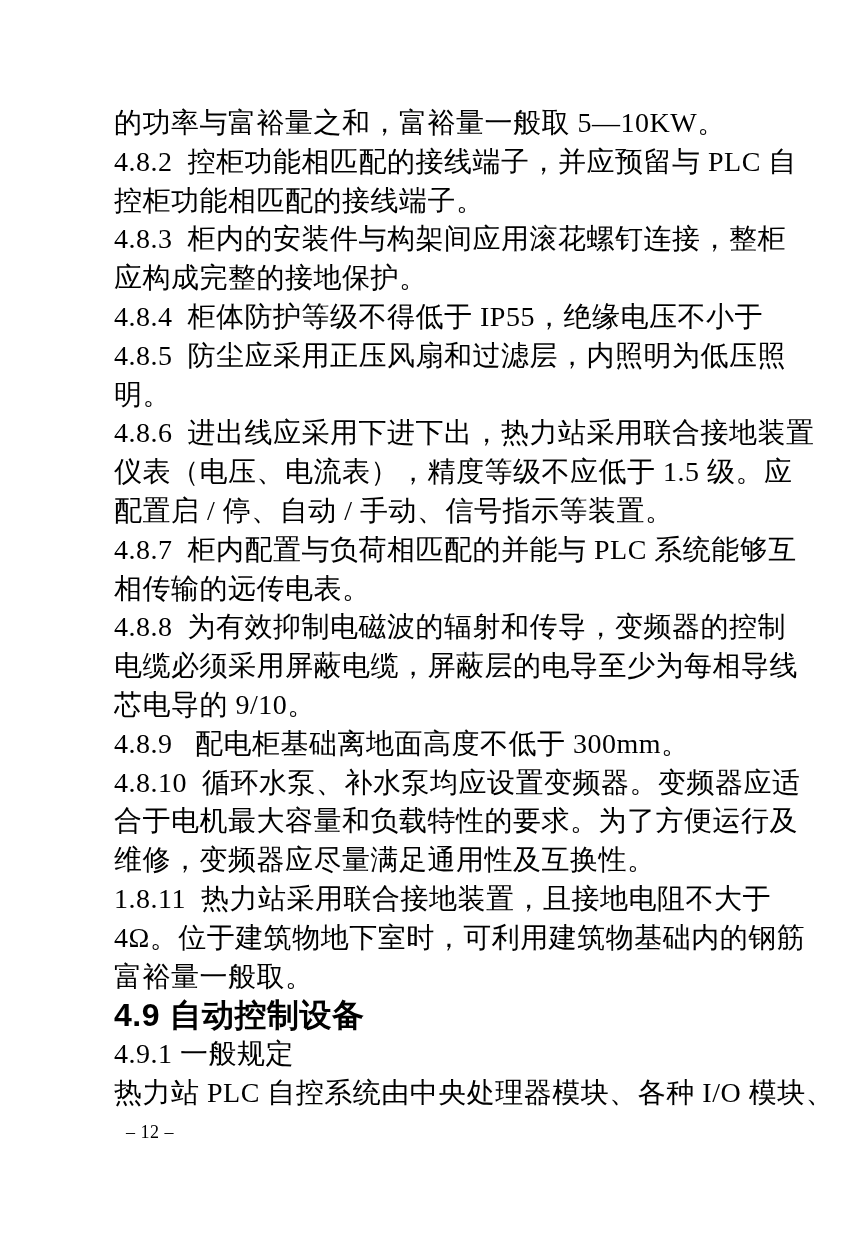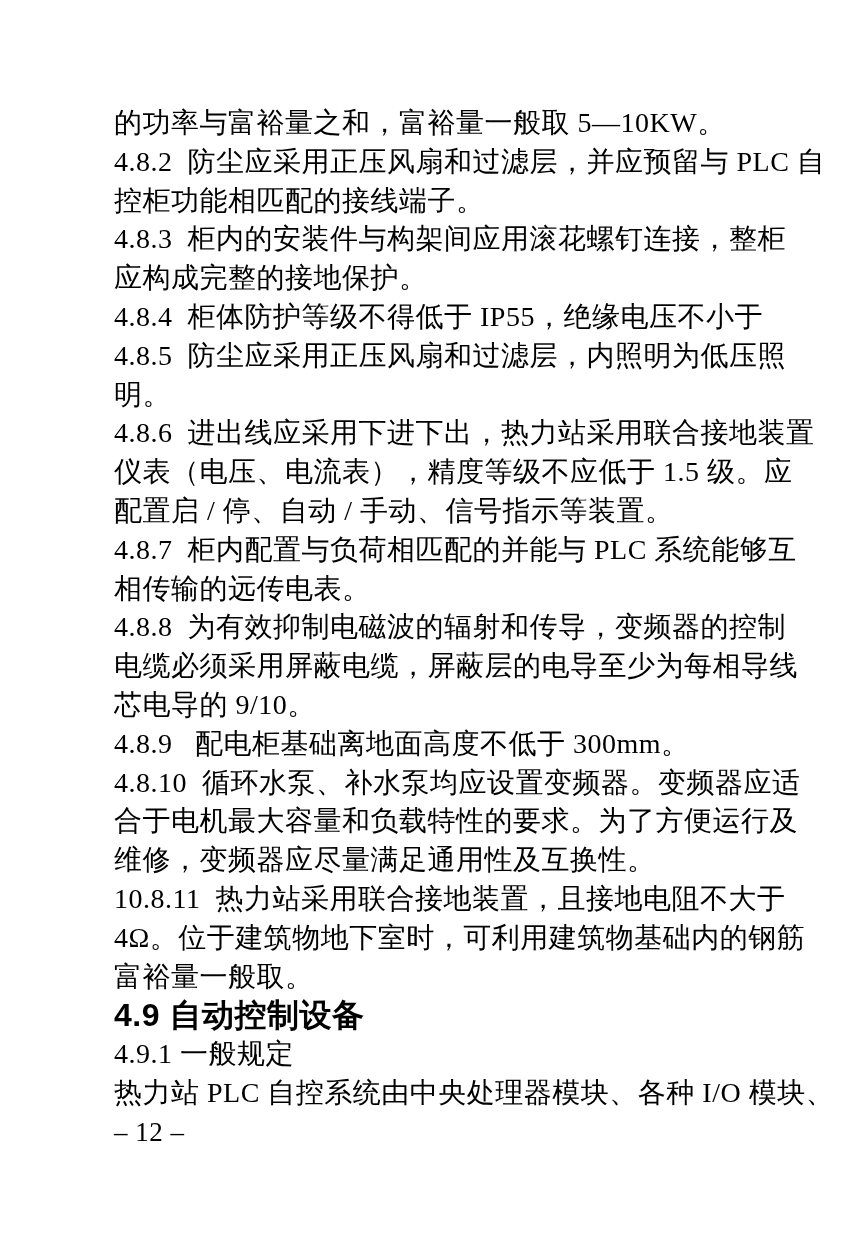--- a/index.html
+++ b/index.html
@@ -28,49 +28,50 @@
     letter-spacing: 0.5px;
     white-space: pre;
     color: #000000;
   }
   .line.heading {
     font-family: "Liberation Sans", "DejaVu Sans", sans-serif;
     font-weight: bold;
     font-size: 32px;
   }
   .line.page-number {
-    font-size: 27px;
+    font-size: 18px;
+    margin-left: 12px;
   }
 </style>
 </head>
 <body>
 
 <div class="page">
   <div class="content">
     <div class="line">的功率与富裕量之和，富裕量一般取 5—10KW。</div>
-    <div class="line">4.8.2  防尘应采用正压风扇和过滤层，并应预留与 PLC 自</div>
+    <div class="line">4.8.2  控柜功能相匹配的接线端子，并应预留与 PLC 自</div>
     <div class="line">控柜功能相匹配的接线端子。</div>
     <div class="line">4.8.3  柜内的安装件与构架间应用滚花螺钉连接，整柜</div>
     <div class="line">应构成完整的接地保护。</div>
     <div class="line">4.8.4  柜体防护等级不得低于 IP55，绝缘电压不小于</div>
     <div class="line">4.8.5  防尘应采用正压风扇和过滤层，内照明为低压照</div>
     <div class="line">明。</div>
     <div class="line">4.8.6  进出线应采用下进下出，热力站采用联合接地装置</div>
     <div class="line">仪表（电压、电流表），精度等级不应低于 1.5 级。应</div>
     <div class="line">配置启 / 停、自动 / 手动、信号指示等装置。</div>
     <div class="line">4.8.7  柜内配置与负荷相匹配的并能与 PLC 系统能够互</div>
     <div class="line">相传输的远传电表。</div>
     <div class="line">4.8.8  为有效抑制电磁波的辐射和传导，变频器的控制</div>
     <div class="line">电缆必须采用屏蔽电缆，屏蔽层的电导至少为每相导线</div>
     <div class="line">芯电导的 9/10。</div>
     <div class="line">4.8.9   配电柜基础离地面高度不低于 300mm。</div>
     <div class="line">4.8.10  循环水泵、补水泵均应设置变频器。变频器应适</div>
     <div class="line">合于电机最大容量和负载特性的要求。为了方便运行及</div>
     <div class="line">维修，变频器应尽量满足通用性及互换性。</div>
-    <div class="line">10.8.11  热力站采用联合接地装置，且接地电阻不大于</div>
+    <div class="line">1.8.11  热力站采用联合接地装置，且接地电阻不大于</div>
     <div class="line">4Ω。位于建筑物地下室时，可利用建筑物基础内的钢筋</div>
     <div class="line">富裕量一般取。</div>
     <div class="line heading">4.9 自动控制设备</div>
     <div class="line">4.9.1 一般规定</div>
     <div class="line">热力站 PLC 自控系统由中央处理器模块、各种 I/O 模块、</div>
     <div class="line page-number">– 12 –</div>
   </div>
 </div>
 
 </body></html>

